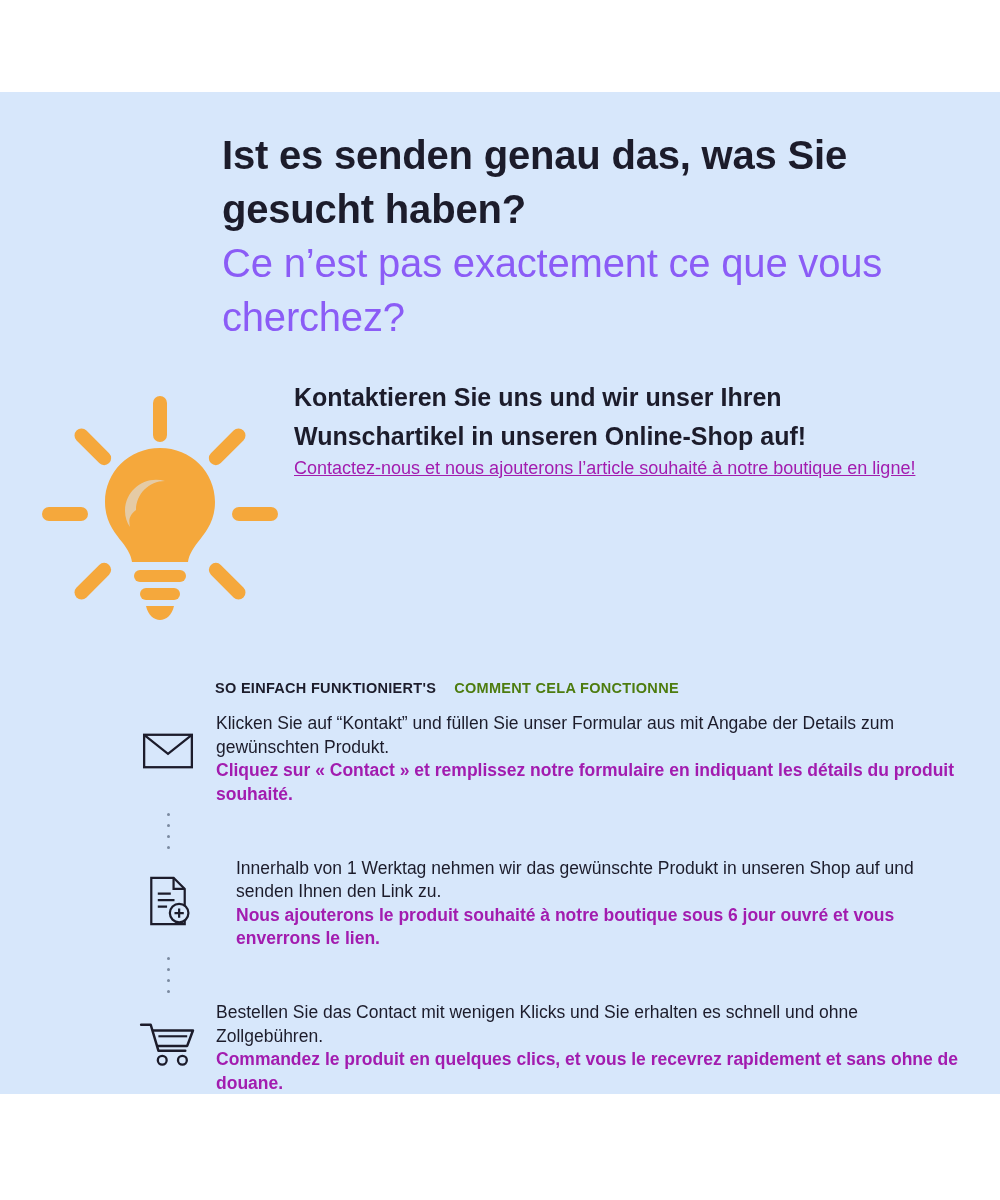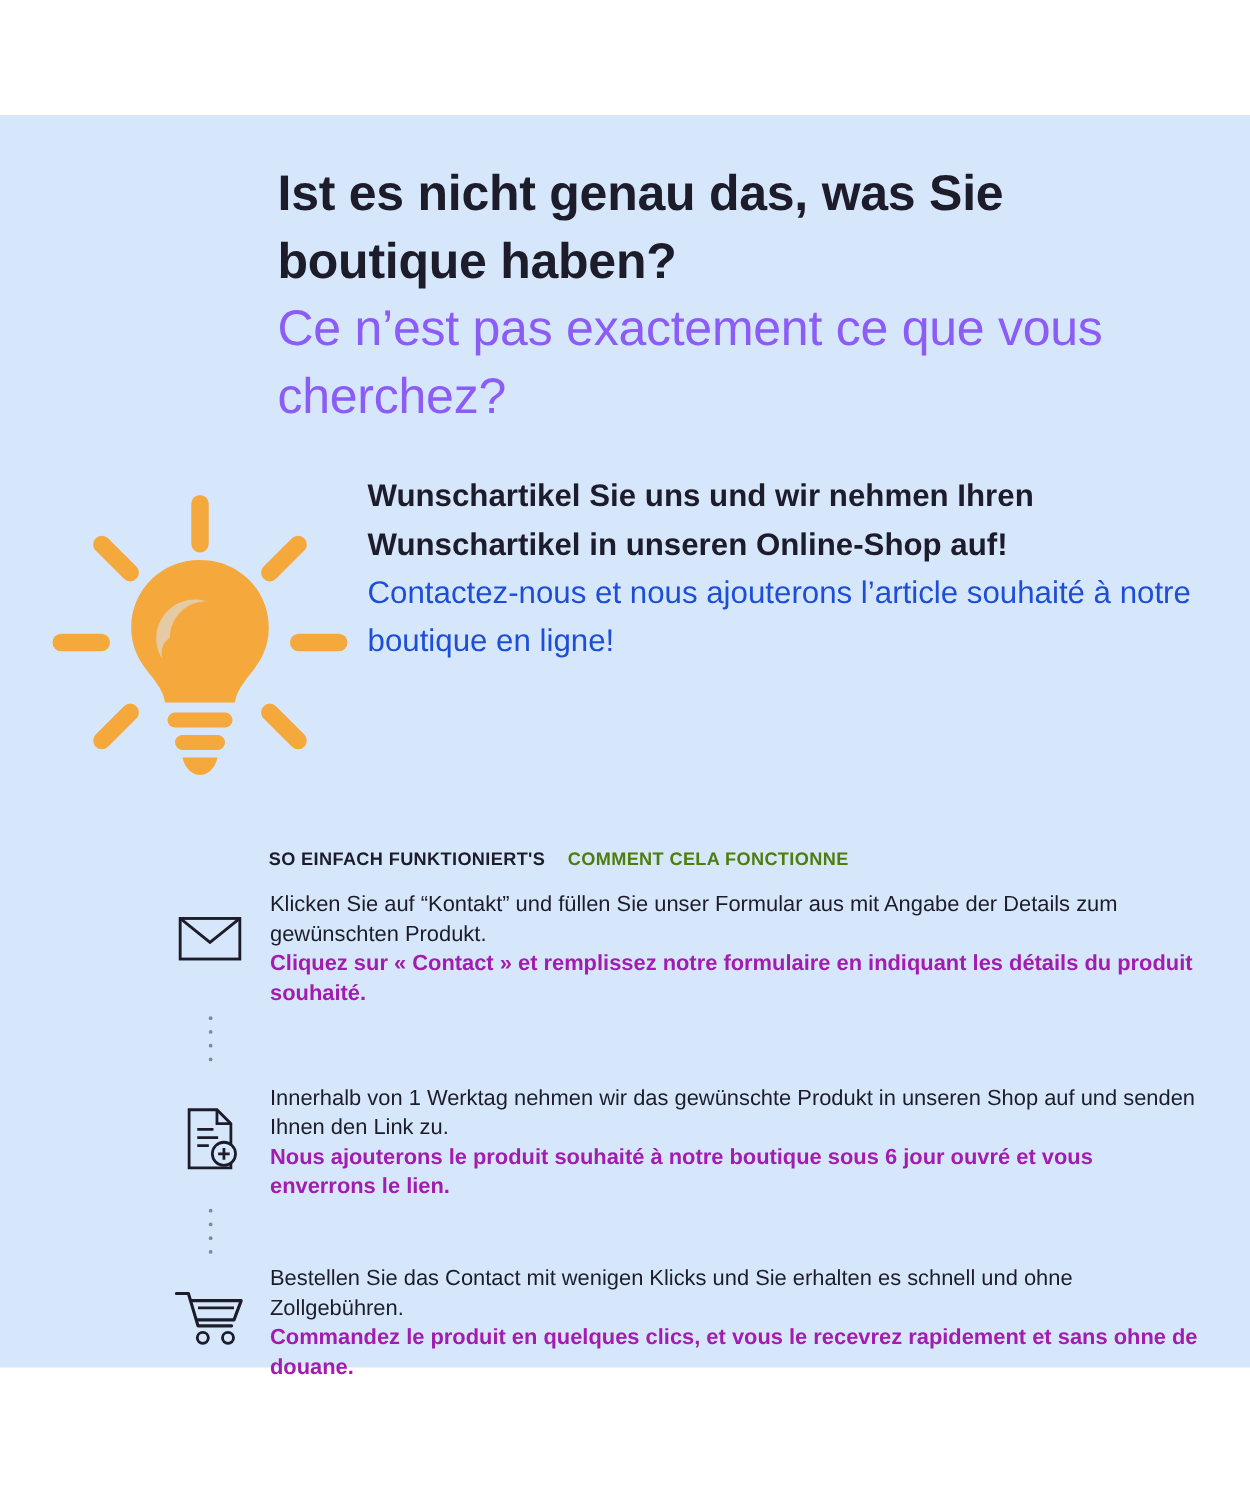--- a/index.html
+++ b/index.html
@@ -78,24 +78,25 @@
   }
   .intro-text .de {
     margin: 0;
     font-size: 25px;
     line-height: 1.54;
     font-weight: 700;
     color: #1c1c2b;
   }
   .intro-text .fr {
     margin: 0;
-    font-size: 25px;
+    font-size: 18px;
     line-height: 1.54;
     font-weight: 500;
-    color: #1d4ed8;
+    color: #a21caf;
+    text-decoration: underline;
   }
 
   
   .how-head {
     position: absolute;
     left: 215px;
     top: 680px;
     display: flex;
     align-items: center;
     gap: 18px;
@@ -160,32 +161,32 @@
   }
   .dots i {
     display: block;
     width: 3px;
     height: 3px;
     border-radius: 50%;
     background: #7a8aa0;
   }
 
   .step-1 { margin-top: 0; }
-  .step-2 { margin-top: 12px; }
+  .step-2 { margin-top: 2px; gap: 20px; }
   .step-3 { margin-top: 2px; }
 </style>
 </head>
 <body>
 
 <div class="page">
 
   <div class="panel"></div>
 
   <div class="headline">
-    <p class="de">Ist es nicht genau das, was Sie boutique haben?</p>
+    <p class="de">Ist es senden genau das, was Sie gesucht haben?</p>
     <p class="fr">Ce n’est pas exactement ce que vous cherchez?</p>
   </div>
 
   <div class="intro-wrap">
 
     <div class="bulb">
       <svg viewBox="0 0 246 246" width="246" height="246" aria-hidden="true">
         <g fill="#f5a83c">
 
           <rect x="117" y="6" width="14" height="46" rx="7"></rect>
@@ -201,21 +202,21 @@
           <path d="M100 120c0-16 13-29 29-29-20-6-40 9-40 30 0 6 2 12 5 16-1-5-2-11 6-17z" fill="#d7e7fb" opacity="0.55"></path>
 
           <rect x="98" y="180" width="52" height="12" rx="6"></rect>
           <rect x="104" y="198" width="40" height="12" rx="6"></rect>
           <path d="M110 216h28c-2 9-8 14-14 14s-12-5-14-14z"></path>
         </g>
       </svg>
     </div>
 
     <div class="intro-text">
-      <p class="de">Wunschartikel Sie uns und wir nehmen Ihren Wunschartikel in unseren Online-Shop auf!</p>
+      <p class="de">Kontaktieren Sie uns und wir unser Ihren Wunschartikel in unseren Online-Shop auf!</p>
       <p class="fr">Contactez-nous et nous ajouterons l’article souhaité à notre boutique en ligne!</p>
     </div>
   </div>
 
   <div class="how-head">
     <span class="de">SO EINFACH FUNKTIONIERT'S</span>
     <span class="fr">COMMENT CELA FONCTIONNE</span>
   </div>
 
   <div class="steps">

